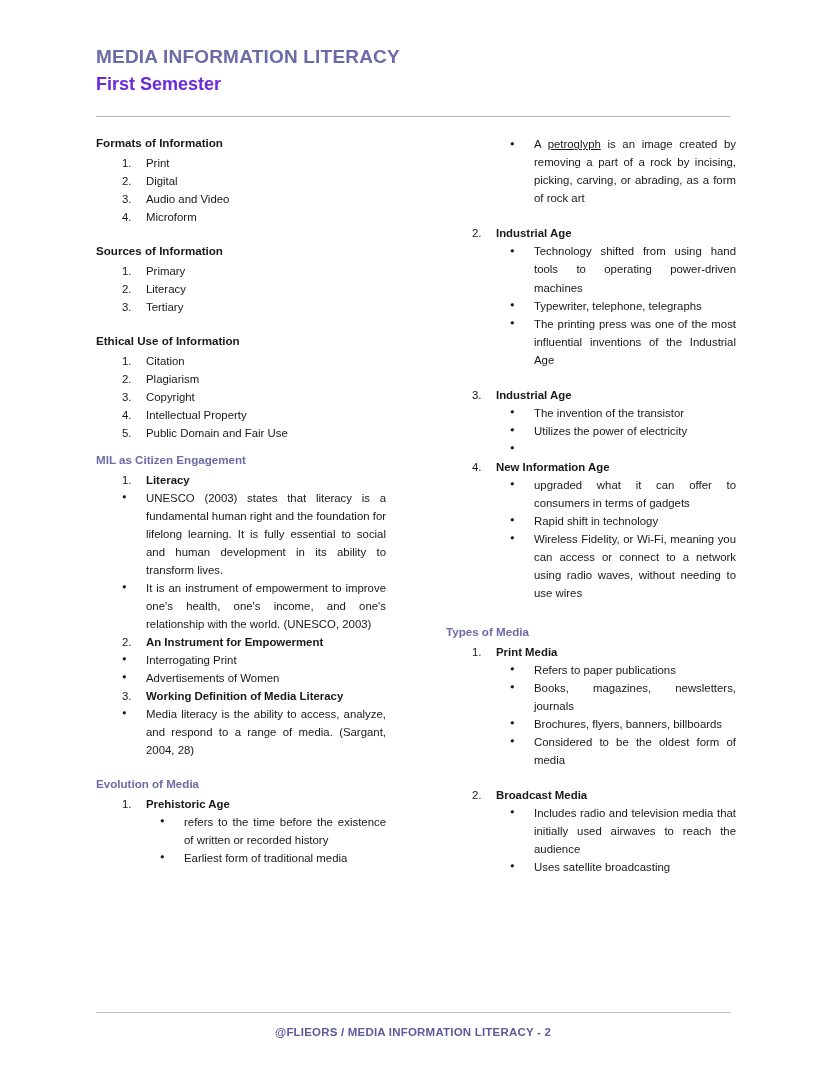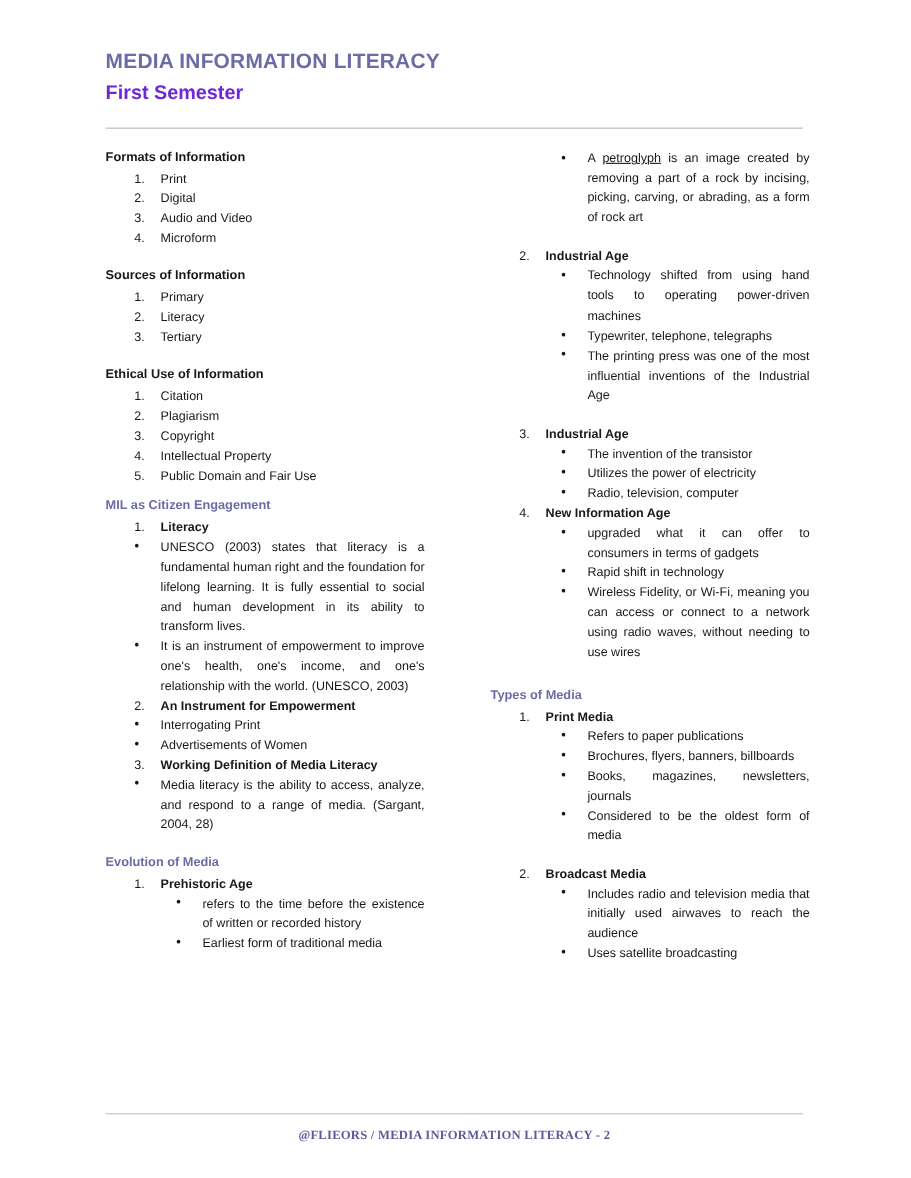--- a/index.html
+++ b/index.html
@@ -126,21 +126,20 @@
     width: 634px;
   }
   .footer-text {
     margin-top: 13px;
     width: 634px;
     text-align: center;
     font-size: 11.5px;
     font-weight: bold;
     color: #5a5a9c;
     letter-spacing: 0.2px;
-    font-family: Liberation Serif, serif;
   }
 </style>
 </head>
 <body>
 
 <div class="page">
 
   <div>
     <h1 class="doc-title">MEDIA INFORMATION LITERACY</h1>
     <div class="doc-subtitle">First Semester</div>
@@ -302,21 +301,20 @@
       <div class="row bul2">
         <span class="marker dot"></span>
         <span class="txt">The invention of the transistor</span>
       </div>
       <div class="row bul2">
         <span class="marker dot"></span>
         <span class="txt">Utilizes the power of electricity</span>
       </div>
       <div class="row bul2">
         <span class="marker dot"></span>
-        <span class="txt">Radio, television, computer</span>
       </div>
 
       <div class="row num1 item-b">
         <span class="marker">4.</span>
         <span class="txt">New Information Age</span>
       </div>
       <div class="row bul2 just">
         <span class="marker dot"></span>
         <span class="txt">upgraded what it can offer to consumers in terms of gadgets</span>
       </div>
@@ -336,25 +334,25 @@
       <div class="row num1 item-b">
         <span class="marker">1.</span>
         <span class="txt">Print Media</span>
       </div>
       <div class="row bul2">
         <span class="marker dot"></span>
         <span class="txt">Refers to paper publications</span>
       </div>
       <div class="row bul2 just">
         <span class="marker dot"></span>
+        <span class="txt">Books, magazines, newsletters, journals</span>
+      </div>
+      <div class="row bul2 just">
+        <span class="marker dot"></span>
         <span class="txt">Brochures, flyers, banners, billboards</span>
-      </div>
-      <div class="row bul2 just">
-        <span class="marker dot"></span>
-        <span class="txt">Books, magazines, newsletters, journals</span>
       </div>
       <div class="row bul2 just">
         <span class="marker dot"></span>
         <span class="txt">Considered to be the oldest form of media</span>
       </div>
 
       <div class="gap"></div>
 
       <div class="row num1 item-b">
         <span class="marker">2.</span>

